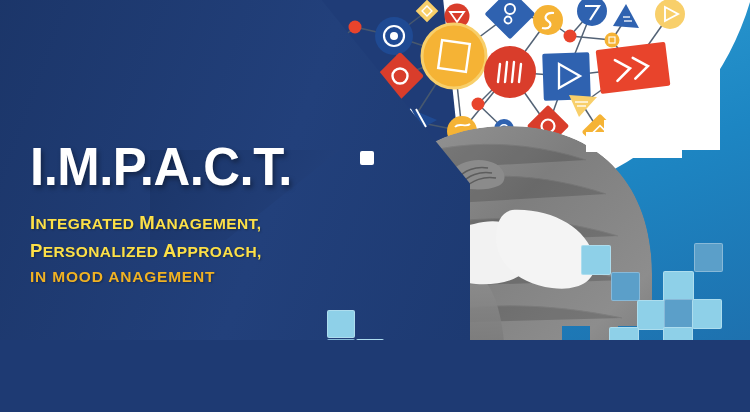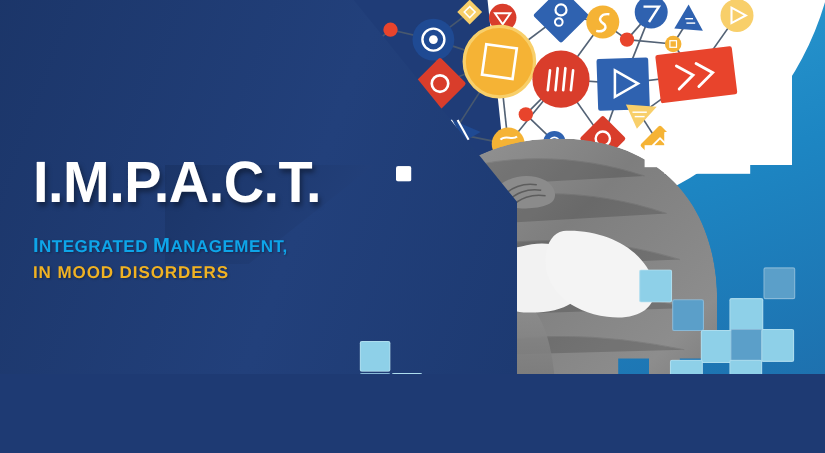--- a/index.html
+++ b/index.html
@@ -96,21 +96,21 @@
     color:#ffffff;
     letter-spacing:-0.5px;
     line-height:1;
     white-space:nowrap;
     text-shadow:2px 3px 5px rgba(0,0,0,.38);
     transform:scaleX(.96);
     transform-origin:left center;
   }
   .subtitle { margin-top:16px; }
   .sub-line {
-    color:#0ea5e9;
+    color:#fde047;
     font-size:15.5px;
     font-weight:bold;
     letter-spacing:.4px;
     line-height:1.52;
     white-space:nowrap;
     text-shadow:1px 1px 2px rgba(0,0,0,.3);
   }
   .sub-line .cap { font-size:18.5px; }
   .sub-line.accent { color:#f0b223; letter-spacing:.8px; }
 </style>
@@ -387,17 +387,18 @@
       <div class="mos" style="left: 356px; top: 339px; width: 28px; height: 28px; background: rgb(142, 208, 232);"></div>
       <div class="mos" style="left: 383px; top: 368px; width: 28px; height: 28px; background: rgb(142, 208, 232);"></div>
       <div class="mos" style="left: 360px; top: 151px; width: 14px; height: 14px; background: rgb(255, 255, 255);"></div>
       <div class="mos" style="left: 604px; top: 120px; width: 14px; height: 14px; background: rgb(255, 255, 255);"></div>
     </div>
 
   <div class="text-block">
     <div class="title">I.M.P.A.C.T.</div>
     <div class="subtitle">
       <div class="sub-line"><span class="cap">I</span>NTEGRATED <span class="cap">M</span>ANAGEMENT,</div>
-      <div class="sub-line accent">IN MOOD DISORDERS</div>
+      <div class="sub-line"><span class="cap">P</span>ERSONALIZED <span class="cap">A</span>PPROACH,</div>
+      <div class="sub-line accent">IN MOOD ANAGEMENT</div>
     </div>
   </div>
 
 </div>
 
 </body></html>

